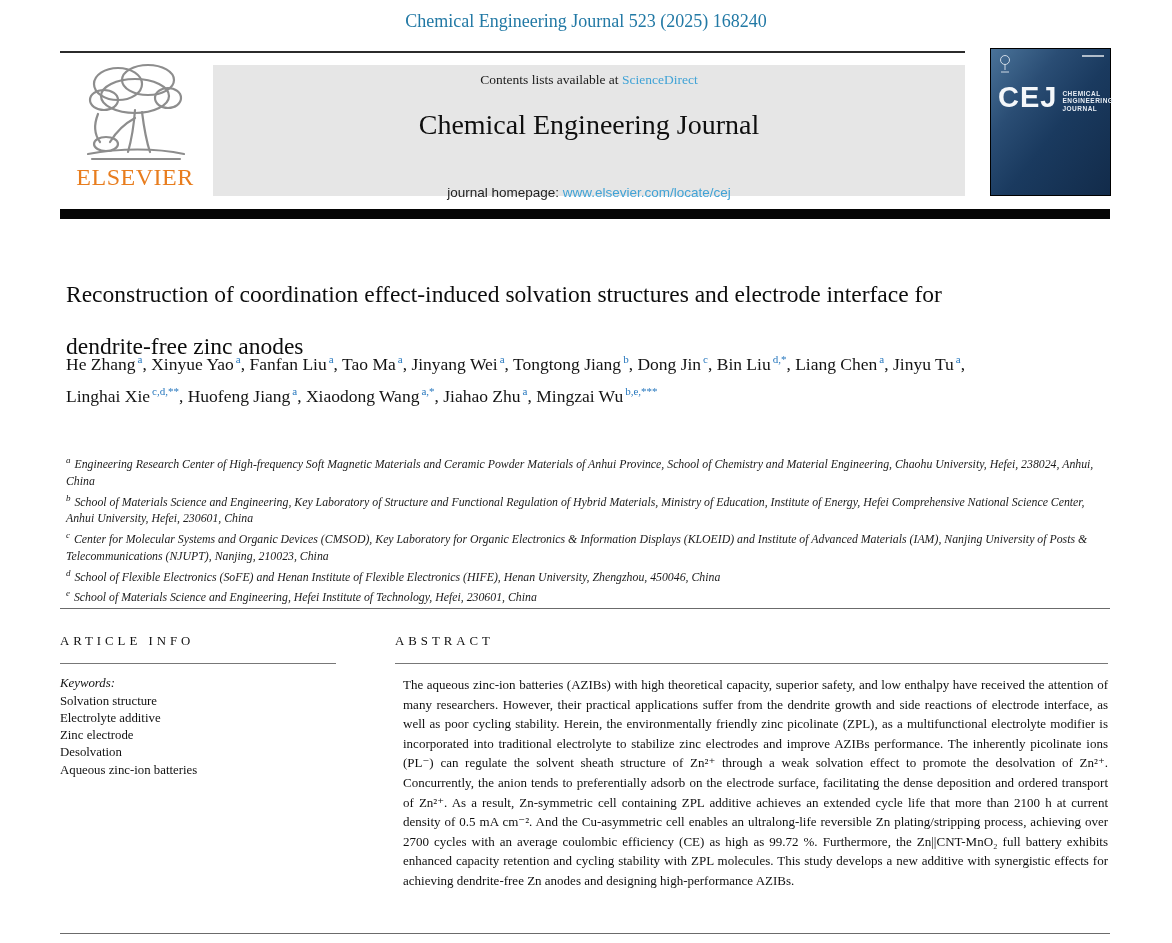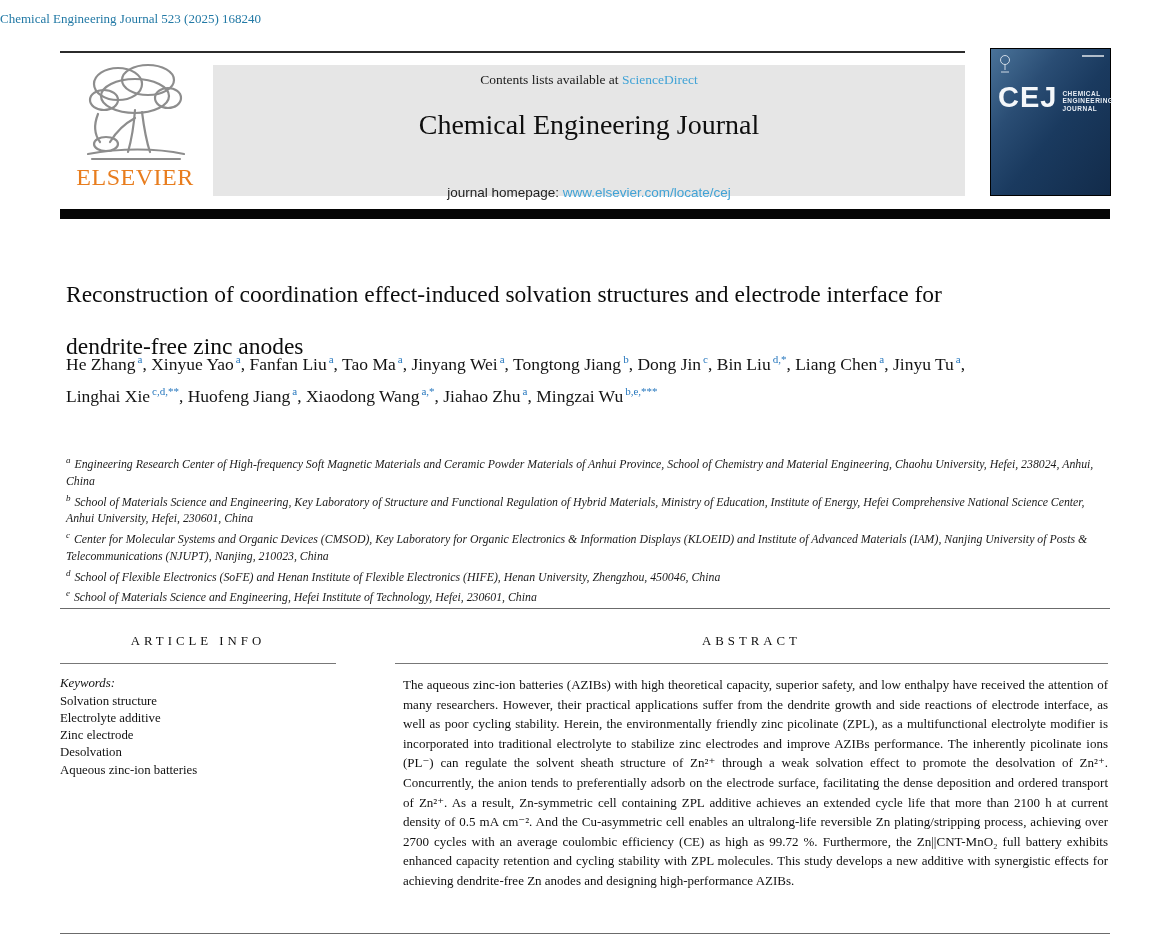--- a/index.html
+++ b/index.html
@@ -1,21 +1,21 @@
 <!DOCTYPE html>
 <html><head>
 <meta charset="utf-8">
 <style>
   html,body{margin:0;padding:0;background:#ffffff;}
   .page{position:relative;width:1172px;height:943px;background:#ffffff;
         font-family:"Liberation Serif","DejaVu Serif",serif;color:#111;overflow:hidden;}
 
   
-  .citation{position:absolute;top:11px;left:0;width:100%;
-            font-size:13px;color:#2279a5;}
+  .citation{position:absolute;top:11px;left:0;width:100%;text-align:center;
+            font-size:18px;color:#2279a5;}
 
   
   .toprule{position:absolute;left:60px;top:51px;width:905px;height:2px;background:#2b2b2b;}
   .blackbar{position:absolute;left:60px;top:209px;width:1050px;height:10px;background:#050505;}
   .midrule{position:absolute;left:60px;top:608px;width:1050px;height:1px;background:#6b6b6b;}
   .bottomrule{position:absolute;left:60px;top:933px;width:1050px;height:1px;background:#6b6b6b;}
 
   
   .elsevier{position:absolute;left:62px;top:58px;width:146px;height:140px;text-align:center;}
   .elsevier svg{display:block;margin:0 auto;}
@@ -48,21 +48,21 @@
          font-size:23.5px;line-height:52px;color:#0d0d0d;}
   .authors{position:absolute;left:66px;top:346px;width:915px;font-size:17.5px;line-height:27.5px;color:#141414;}
   .a-sup{color:#2878be;font-size:11px;margin-left:2px;}
   .affils{position:absolute;left:66px;top:452px;width:1042px;font-style:italic;
           font-size:11.8px;line-height:16.8px;color:#1b1b1b;}
   .af-sup{font-size:9px;margin-right:1px;}
 
   
   .leftcol{position:absolute;left:60px;top:634px;width:276px;}
   .rightcol{position:absolute;left:395px;top:634px;width:713px;}
-  .colhead{font-size:12.8px;letter-spacing:4px;color:#0f0f0f;text-align:center;}
+  .colhead{font-size:12.8px;letter-spacing:4px;color:#0f0f0f;}
   .colrule{height:1px;background:#777;margin-top:14px;margin-bottom:11px;}
   .kw-label{font-style:italic;font-size:12.8px;line-height:17.5px;}
   .kw{font-size:12.8px;line-height:17.3px;}
   .abstract-text{margin:2px 0 0 8px;font-size:13px;line-height:19.6px;text-align:justify;color:#101010;}
 </style>
 </head>
 <body>
 
 <div class="page">
 

